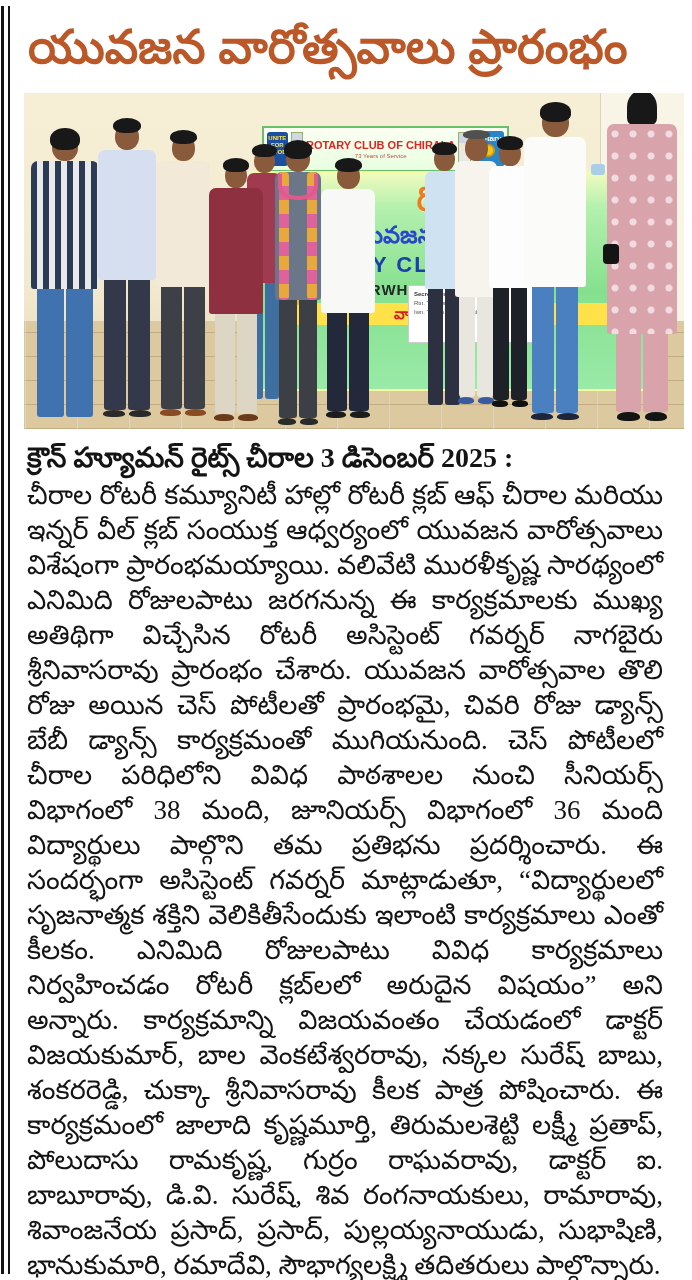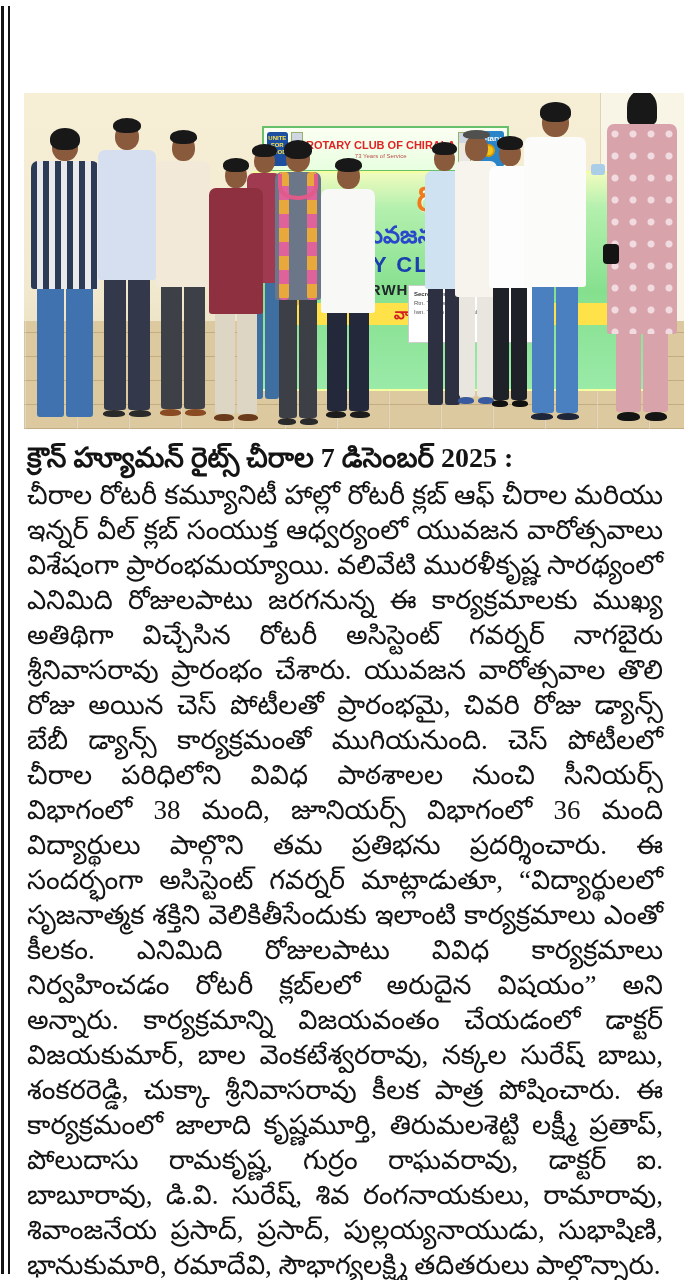--- a/index.html
+++ b/index.html
@@ -91,20 +91,21 @@
   .dateline { font-size:28px; line-height:41px; font-weight:700; white-space:nowrap; }
   .body-p { font-size:27px; line-height:35px; text-align:justify; }
 </style>
 </head>
 <body>
 
 <div class="page">
 
   <div class="rule-left"></div>
 
+  <h1 class="headline">యువజన వారోత్సవాలు ప్రారంభం</h1>
 
   <div class="photo">
     <div class="wall-right"></div>
     <div class="floor"></div>
 
     <div class="strip">
       <div class="badge">UNITE FOR GOOD</div>
       <div class="portrait"></div>
       <div class="strip-mid">
         <div class="strip-title">ROTARY CLUB OF CHIRALA</div>
@@ -307,18 +308,18 @@
           <div class="leg" style="background:#d9a3ac;"></div>
         </div>
       <div class="shoes" style="width:50px;">
           <div class="shoe" style="background:#141414;height:9px;"></div>
           <div class="shoe" style="background:#141414;height:9px;"></div>
         </div>
     </div>
   </div>
 
   <div class="article">
-    <div class="dateline">క్రౌన్ హ్యూమన్ రైట్స్ చీరాల 7 డిసెంబర్ 2025 :</div>
+    <div class="dateline">క్రౌన్ హ్యూమన్ రైట్స్ చీరాల 3 డిసెంబర్ 2025 :</div>
     <p class="body-p">చీరాల రోటరీ కమ్యూనిటీ హాల్లో రోటరీ క్లబ్ ఆఫ్ చీరాల మరియు ఇన్నర్ వీల్ క్లబ్ సంయుక్త ఆధ్వర్యంలో యువజన వారోత్సవాలు విశేషంగా ప్రారంభమయ్యాయి. వలివేటి మురళీకృష్ణ సారథ్యంలో ఎనిమిది రోజులపాటు జరగనున్న ఈ కార్యక్రమాలకు ముఖ్య అతిథిగా విచ్చేసిన రోటరీ అసిస్టెంట్ గవర్నర్ నాగబైరు శ్రీనివాసరావు ప్రారంభం చేశారు. యువజన వారోత్సవాల తొలి రోజు అయిన చెస్ పోటీలతో ప్రారంభమై, చివరి రోజు డ్యాన్స్ బేబీ డ్యాన్స్ కార్యక్రమంతో ముగియనుంది. చెస్ పోటీలలో చీరాల పరిధిలోని వివిధ పాఠశాలల నుంచి సీనియర్స్ విభాగంలో 38 మంది, జూనియర్స్ విభాగంలో 36 మంది విద్యార్థులు పాల్గొని తమ ప్రతిభను ప్రదర్శించారు. ఈ సందర్భంగా అసిస్టెంట్ గవర్నర్ మాట్లాడుతూ, “విద్యార్థులలో సృజనాత్మక శక్తిని వెలికితీసేందుకు ఇలాంటి కార్యక్రమాలు ఎంతో కీలకం. ఎనిమిది రోజులపాటు వివిధ కార్యక్రమాలు నిర్వహించడం రోటరీ క్లబ్‌లలో అరుదైన విషయం” అని అన్నారు. కార్యక్రమాన్ని విజయవంతం చేయడంలో డాక్టర్ విజయకుమార్, బాల వెంకటేశ్వరరావు, నక్కల సురేష్ బాబు, శంకరరెడ్డి, చుక్కా శ్రీనివాసరావు కీలక పాత్ర పోషించారు. ఈ కార్యక్రమంలో జాలాది కృష్ణమూర్తి, తిరుమలశెట్టి లక్ష్మీ ప్రతాప్, పోలుదాసు రామకృష్ణ, గుర్రం రాఘవరావు, డాక్టర్ ఐ. బాబూరావు, డి.వి. సురేష్, శివ రంగనాయకులు, రామారావు, శివాంజనేయ ప్రసాద్, ప్రసాద్, పుల్లయ్యనాయుడు, సుభాషిణి, భానుకుమారి, రమాదేవి, సౌభాగ్యలక్ష్మి తదితరులు పాల్గొన్నారు.</p>
 
   </div>
 
 </div>
 
 </body></html>

